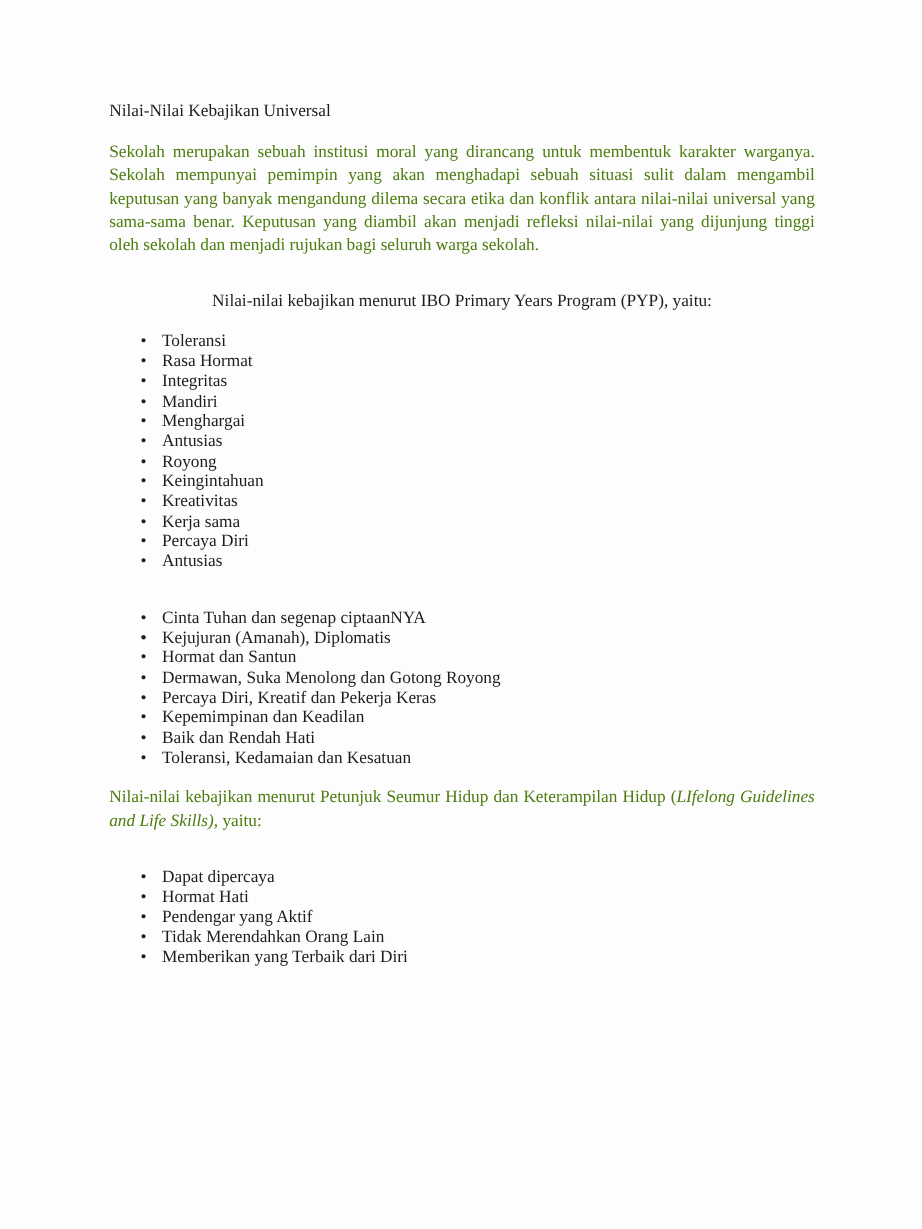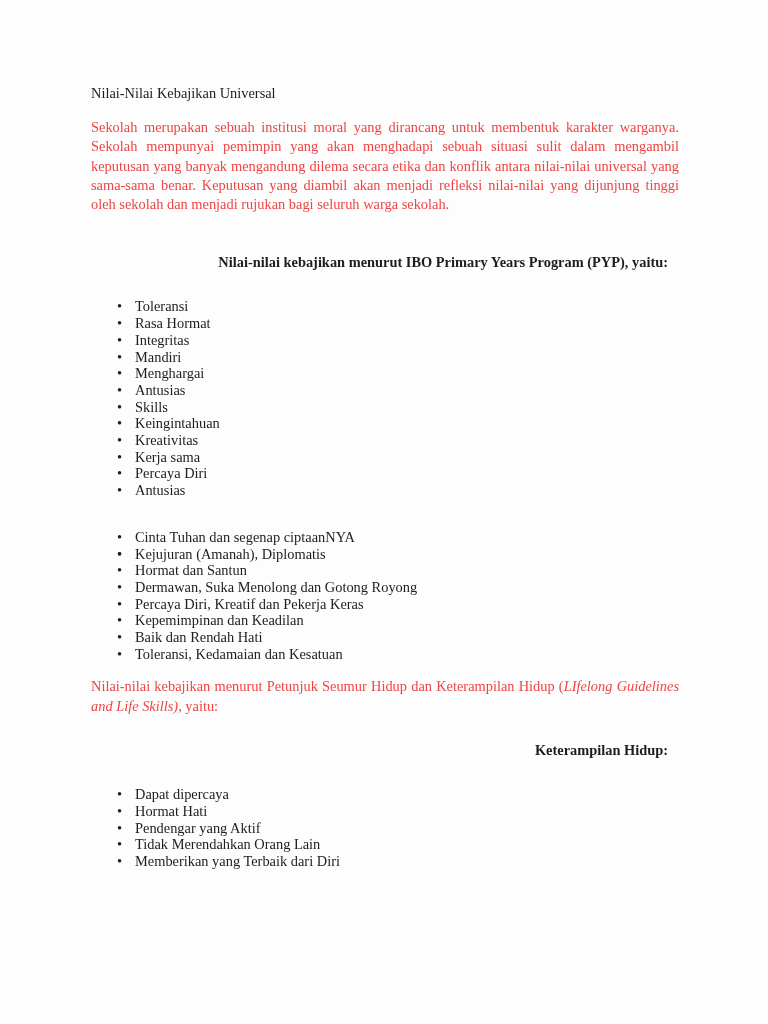--- a/index.html
+++ b/index.html
@@ -31,38 +31,37 @@
     top: 84px;
     width: 588px;
   }
 
   p.para {
     margin: 0;
     font-size: 14.4px;
     line-height: 19.2px;
     text-align: justify;
     text-justify: inter-word;
-    color: #ef4444;
+    color: #4d7c0f;
   }
 
   p.title-line {
     margin: 0;
     font-size: 14.4px;
     line-height: 19.2px;
     text-align: left;
     color: #1d1d1d;
   }
 
   p.lead {
-    margin: 11px;
+    margin: 0;
     font-size: 14.4px;
     line-height: 19.2px;
-    text-align: right;
+    text-align: center;
     color: #1d1d1d;
-    font-weight: bold;
   }
 
   .gap-sm { height: 14px; }
   .gap-md { height: 15px; }
   .gap-list-top { height: 15px; }
   .gap-list-bot { height: 15px; }
 
   ul.bullets {
     margin: 0;
     padding: 0;
@@ -111,21 +110,21 @@
 
     <div class="gap-list-top"></div>
 
     <ul class="bullets">
         <li><span class="bullet-glyph">•</span><span>Toleransi</span></li>
         <li><span class="bullet-glyph">•</span><span>Rasa Hormat</span></li>
         <li><span class="bullet-glyph">•</span><span>Integritas</span></li>
         <li><span class="bullet-glyph">•</span><span>Mandiri</span></li>
         <li><span class="bullet-glyph">•</span><span>Menghargai</span></li>
         <li><span class="bullet-glyph">•</span><span>Antusias</span></li>
-        <li><span class="bullet-glyph">•</span><span>Skills</span></li>
+        <li><span class="bullet-glyph">•</span><span>Royong</span></li>
         <li><span class="bullet-glyph">•</span><span>Keingintahuan</span></li>
         <li><span class="bullet-glyph">•</span><span>Kreativitas</span></li>
         <li><span class="bullet-glyph">•</span><span>Kerja sama</span></li>
         <li><span class="bullet-glyph">•</span><span>Percaya Diri</span></li>
         <li><span class="bullet-glyph">•</span><span>Antusias</span></li>
       </ul>
 
     <div class="gap-list-bot"></div>
 
 
@@ -142,21 +141,20 @@
         <li><span class="bullet-glyph">•</span><span>Baik dan Rendah Hati</span></li>
         <li><span class="bullet-glyph">•</span><span>Toleransi, Kedamaian dan Kesatuan</span></li>
       </ul>
 
     <div class="gap-list-bot"></div>
 
     <p class="para"><span>Nilai-nilai kebajikan menurut Petunjuk Seumur Hidup dan Keterampilan Hidup (</span><em class="ital">LIfelong Guidelines and Life Skills)</em><span>, yaitu:</span></p>
 
     <div class="gap-sm"></div>
 
-    <p class="lead">Keterampilan Hidup:</p>
 
     <div class="gap-list-top"></div>
 
     <ul class="bullets">
         <li><span class="bullet-glyph">•</span><span>Dapat dipercaya</span></li>
         <li><span class="bullet-glyph">•</span><span>Hormat Hati</span></li>
         <li><span class="bullet-glyph">•</span><span>Pendengar yang Aktif</span></li>
         <li><span class="bullet-glyph">•</span><span>Tidak Merendahkan Orang Lain</span></li>
         <li><span class="bullet-glyph">•</span><span>Memberikan yang Terbaik dari Diri</span></li>
       </ul>

